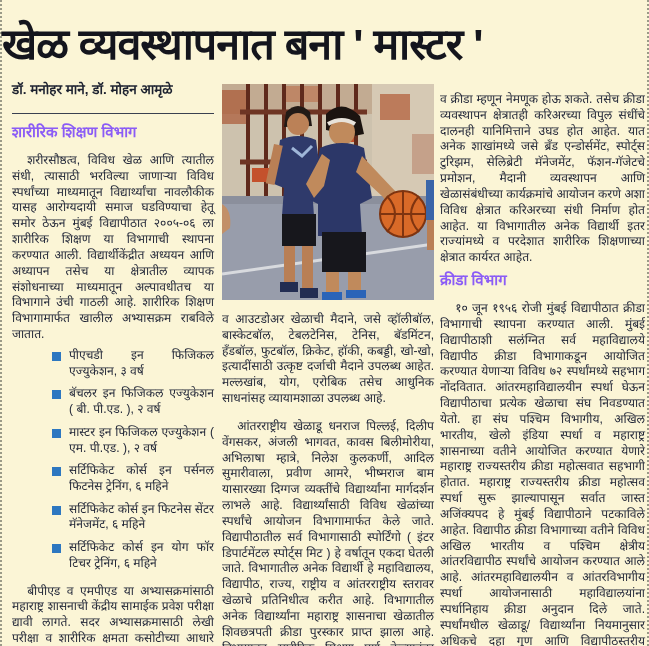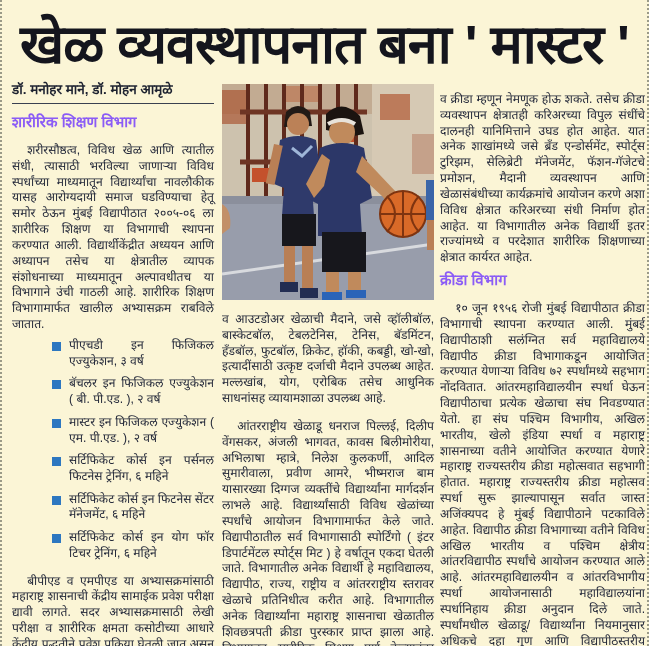--- a/index.html
+++ b/index.html
@@ -8,33 +8,32 @@
     background:#fbf5d6;
     font-family:"Liberation Sans","DejaVu Sans",sans-serif;
     color:#232839;
   }
   .page{
     position:absolute;inset:0;
     border-left:2px dotted #9a9a88;
     border-right:2px dotted #9a9a88;
   }
   .headline{
-    position:absolute;top:4px;left:0;width:100%;
-    text-align:center;
-    font-size:54px;font-weight:bold;color:#14151d;
+    position:absolute;top:12px;left:0;width:100%;
+    font-size:43px;font-weight:bold;color:#14151d;
     letter-spacing:-1px;line-height:1.5;
     white-space:nowrap;
   }
   .col{position:absolute;}
   .col-left{left:10px;top:80px;width:202px;}
   .col-mid{left:220px;top:84px;width:212px;}
   .col-right{left:438px;top:80px;width:205px;}
   .byline{
     font-size:13.5px;font-weight:bold;color:#1d2230;
-    padding-bottom:5px;margin-bottom:7px;
+    padding-bottom:15px;margin-bottom:7px;
     border-bottom:1.5px solid #3a4050;
   }
   .section-header{
     color:#8b5cf6;font-weight:bold;font-size:15px;
     margin:3px 0 3px 0;
   }
   p.body-text{
     font-size:12.1px;line-height:1.31;text-align:justify;
     margin:12px 0 2px 0;
   }

